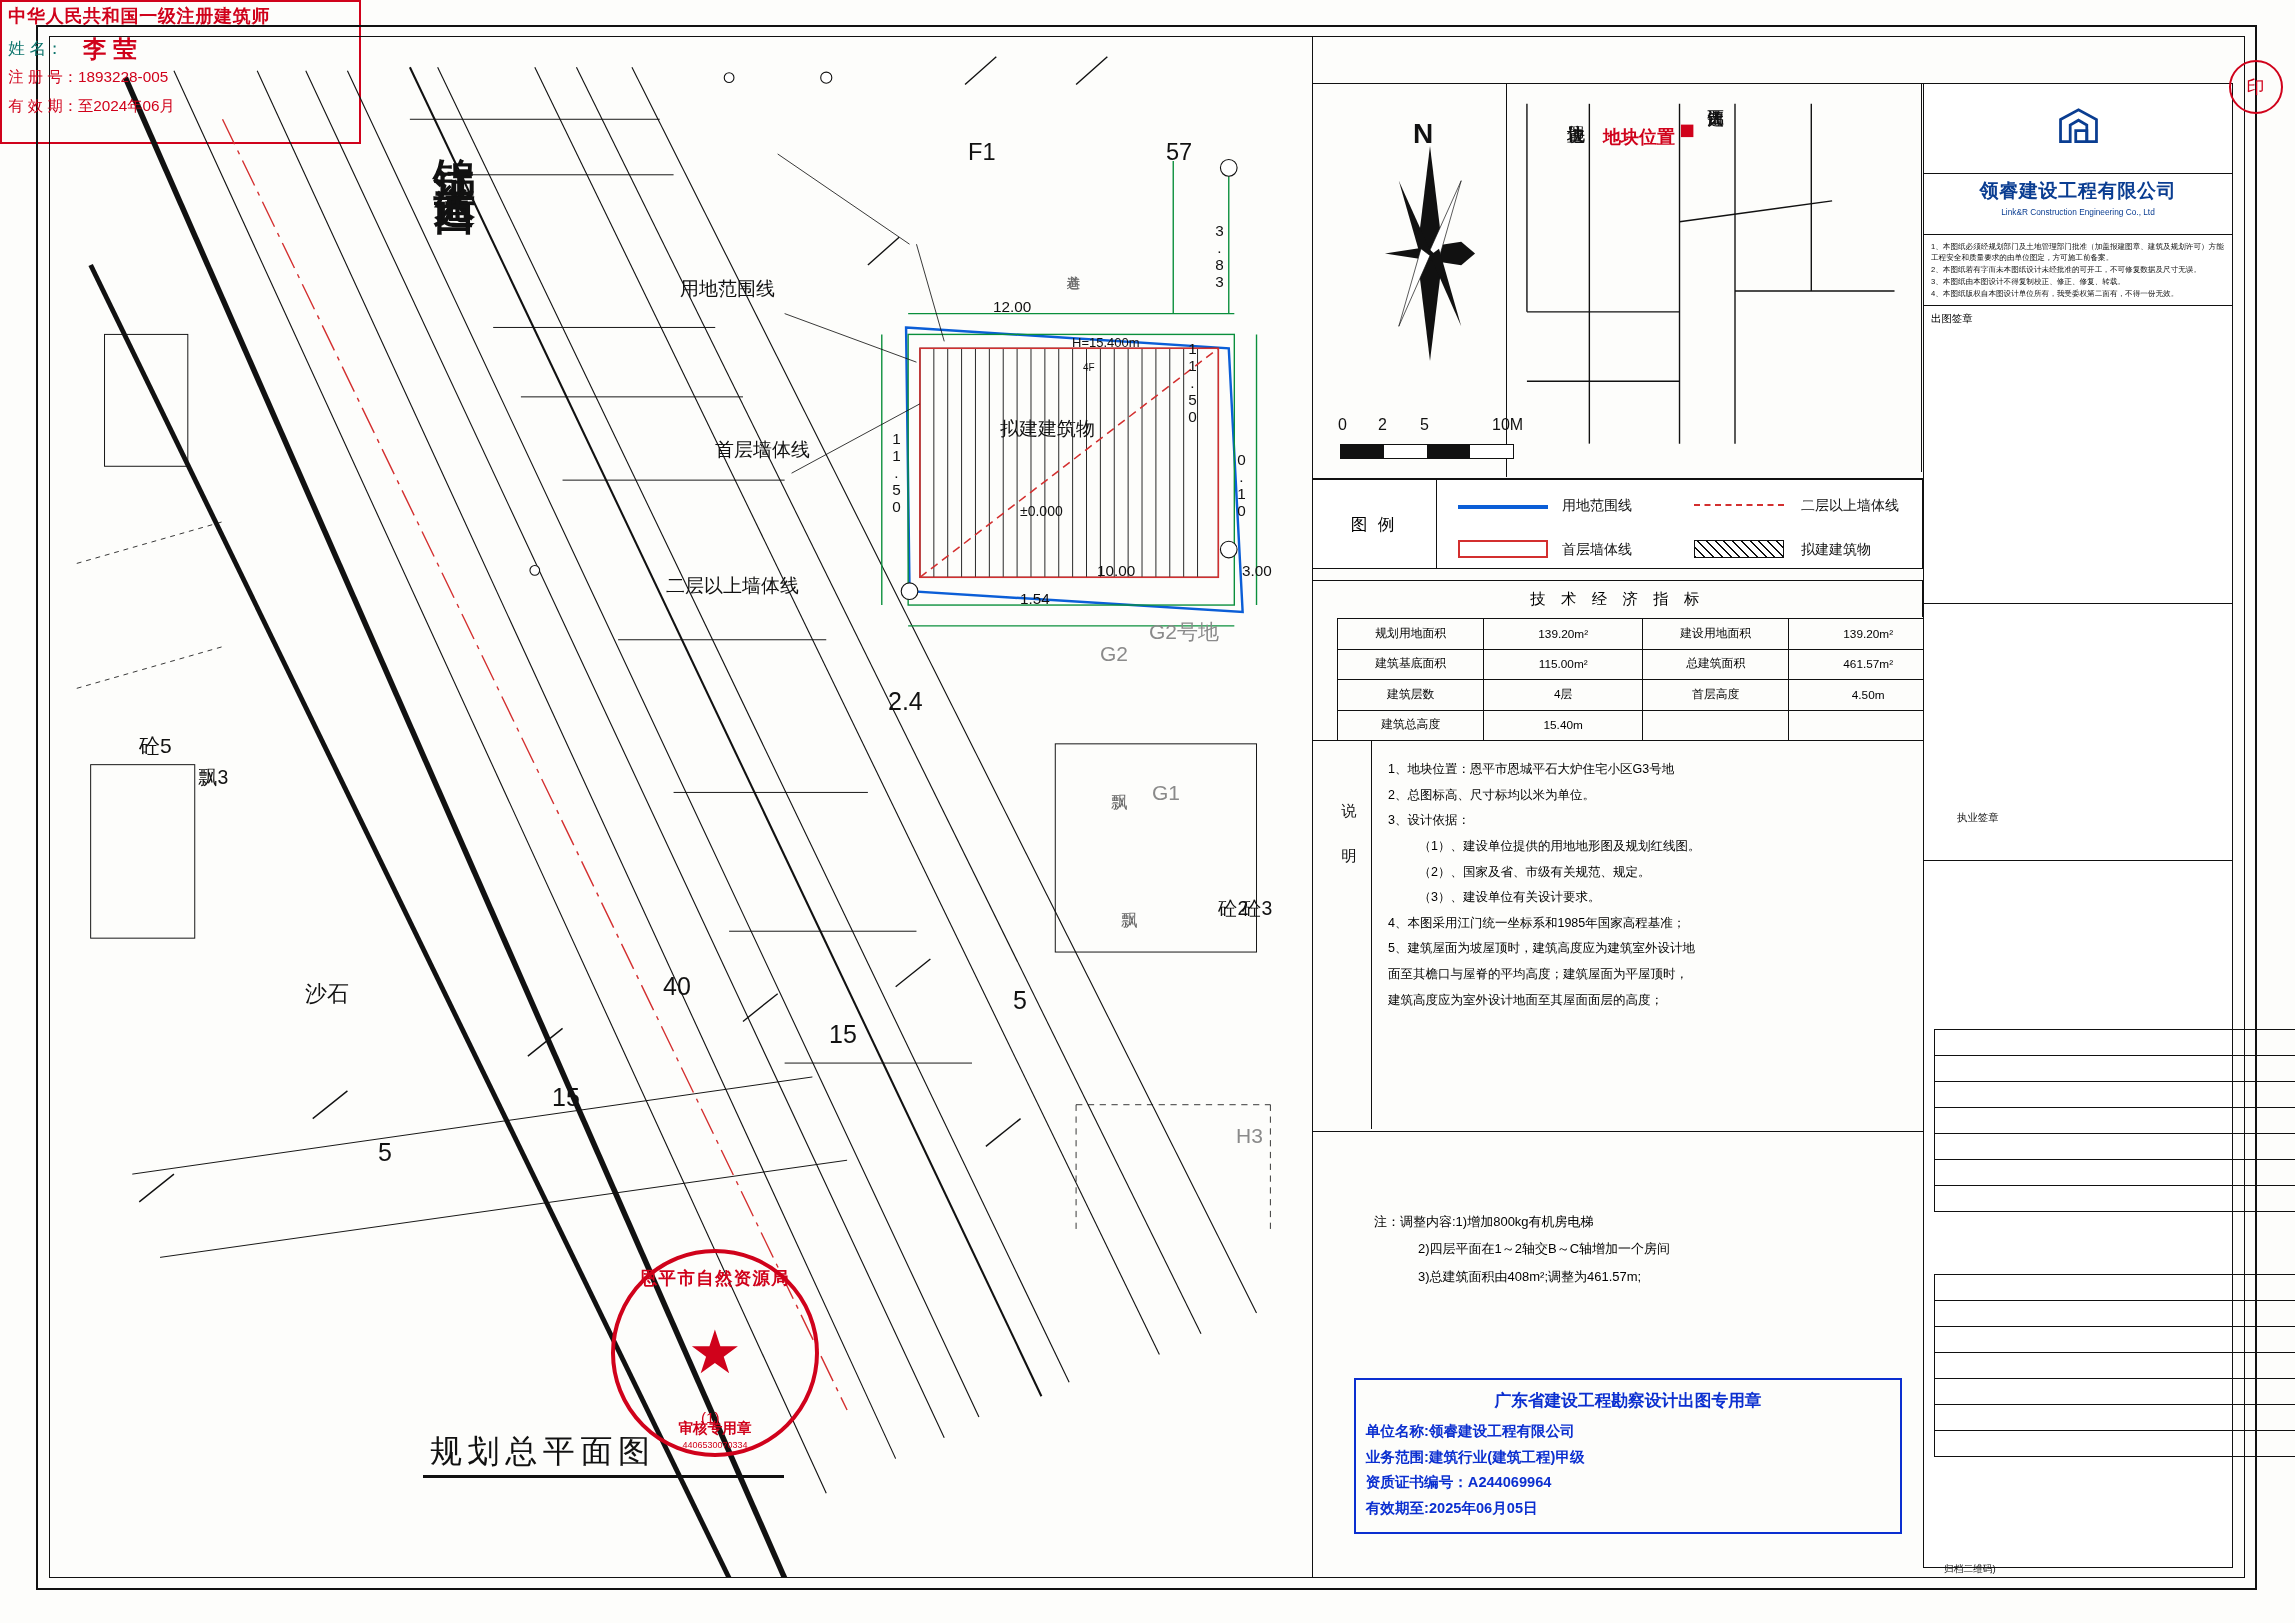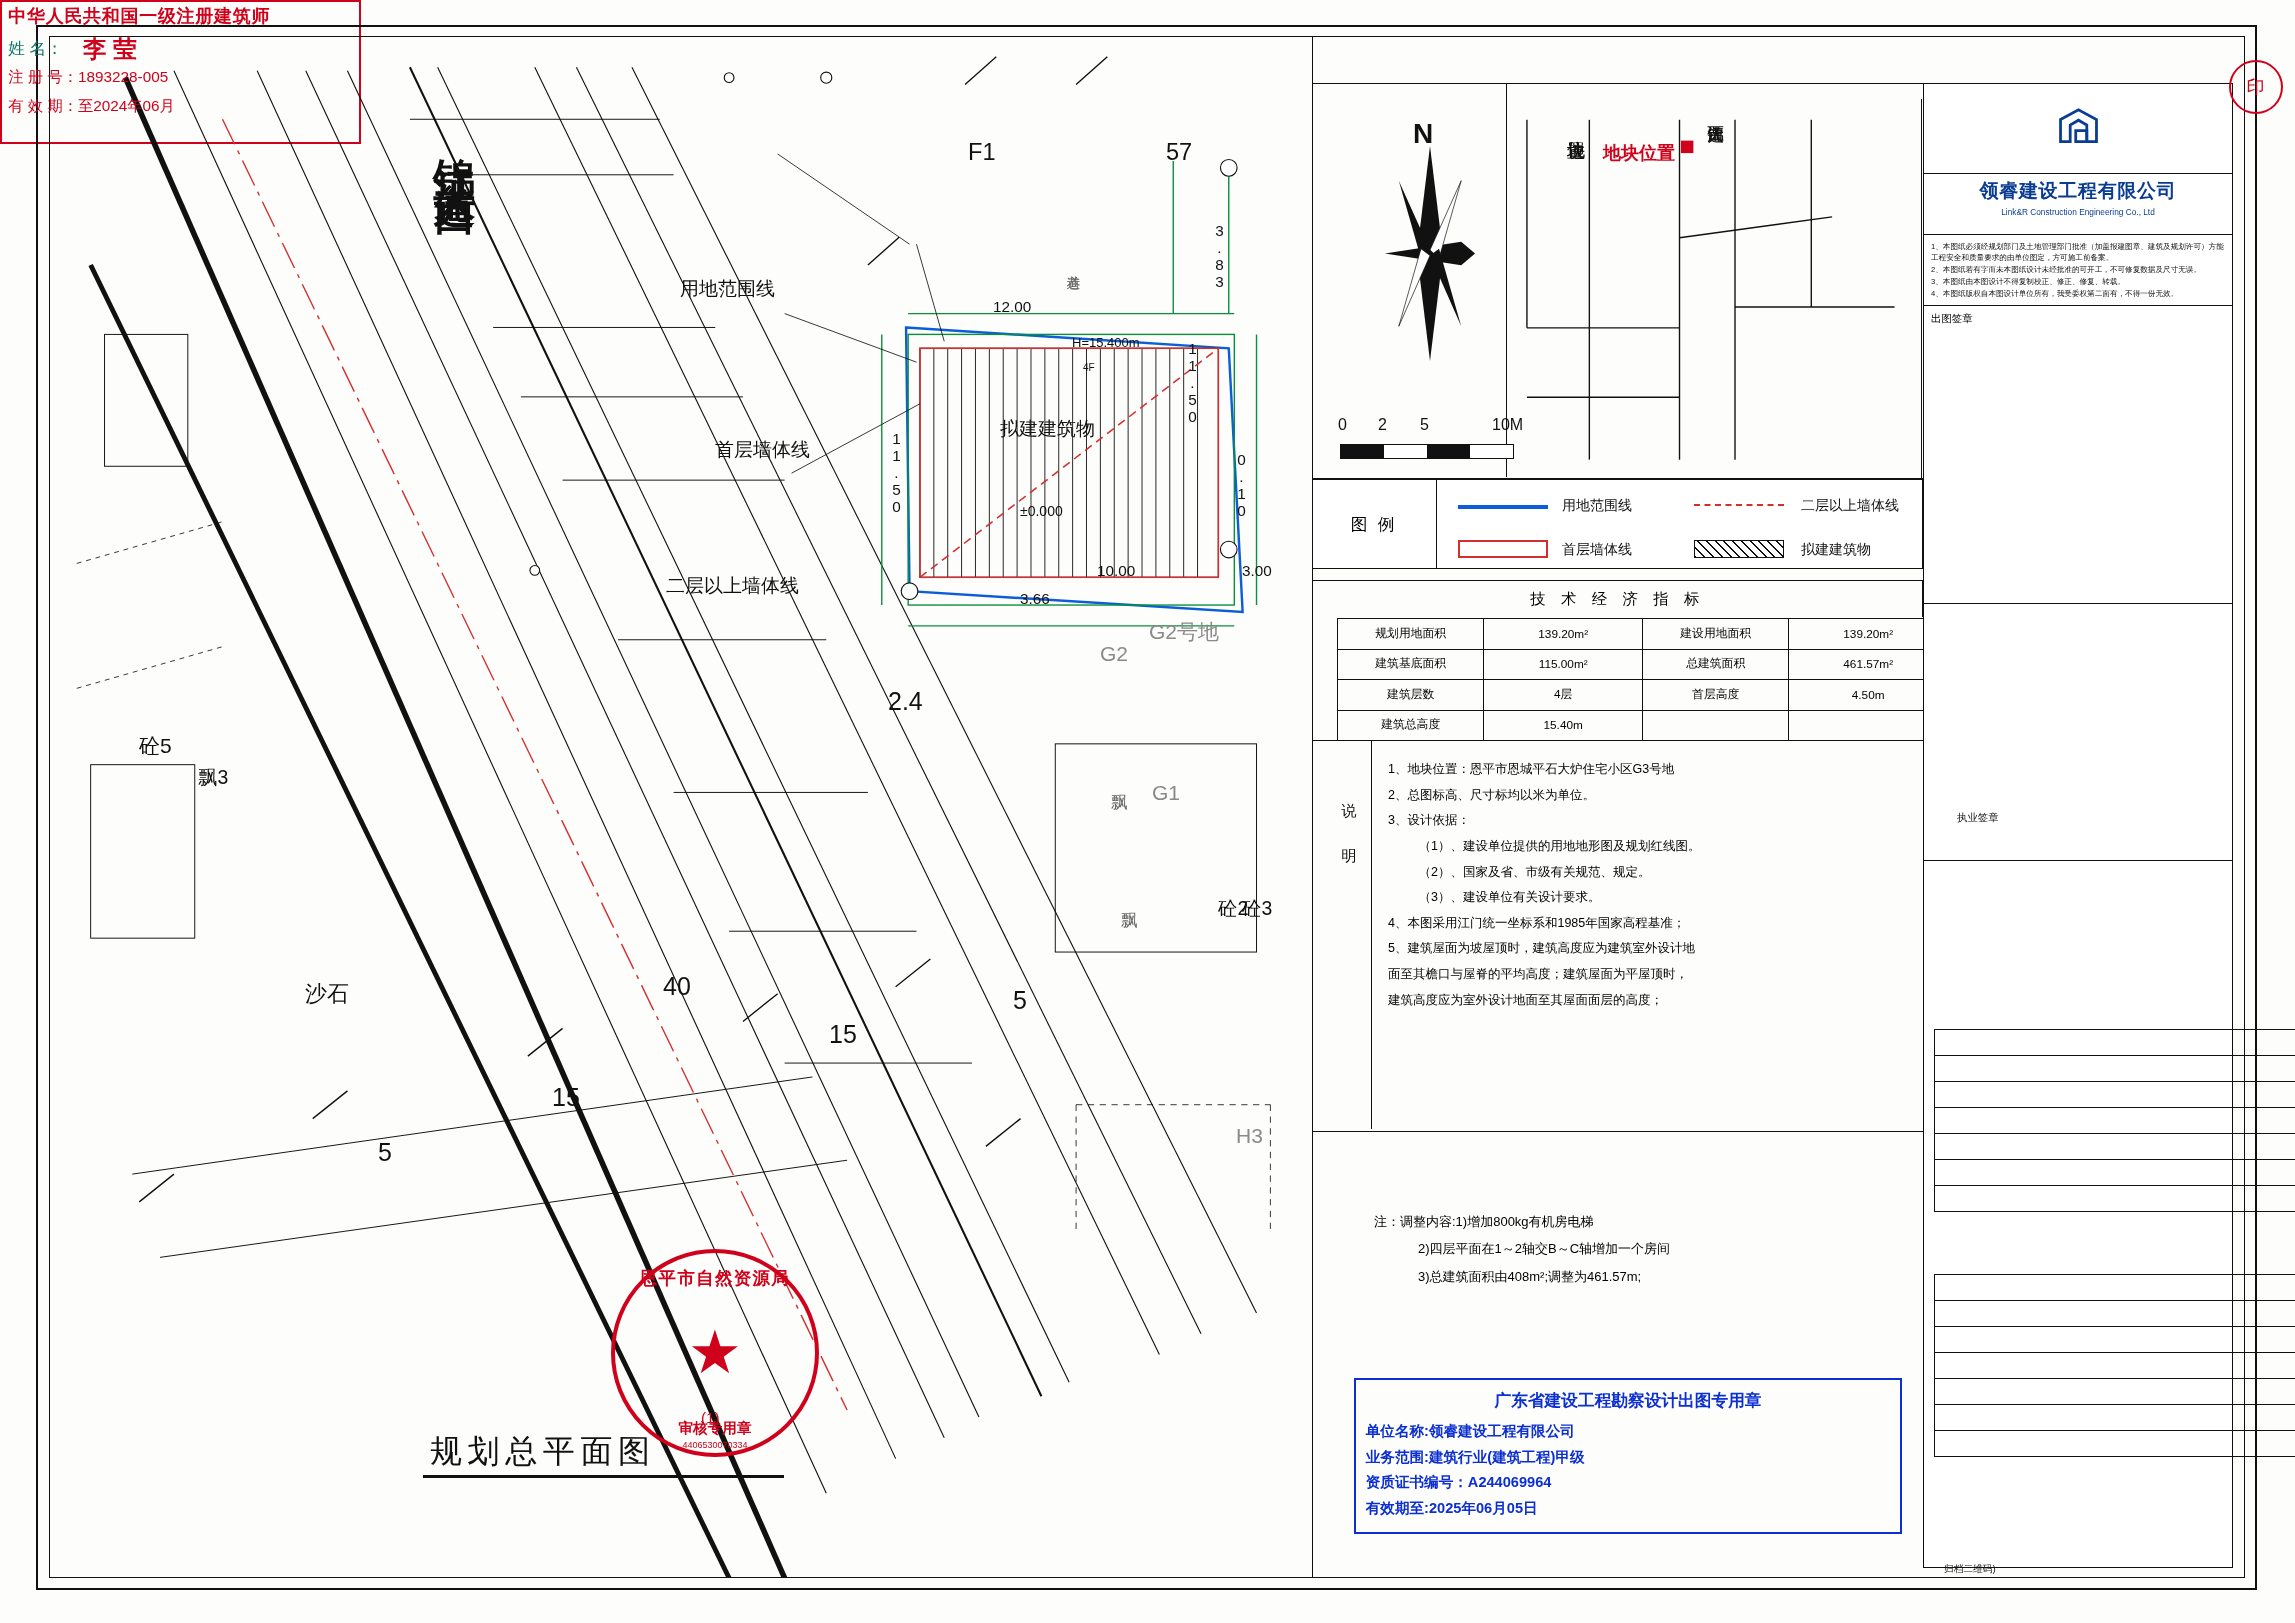--- a/index.html
+++ b/index.html
@@ -62,21 +62,21 @@
   .redstamp{position:absolute;left:611px;top:1249px;width:208px;height:208px;border:4.9px solid #d0021b;border-radius:50%;color:#d0021b;}
   .redstamp .star{position:absolute;left:50%;top:50%;transform:translate(-50%,-50%);font-size:60px;color:#d0021b;line-height:1;}
   .redstamp .arc{position:absolute;left:0;top:12.5px;width:100%;text-align:center;font-size:17.4px;font-weight:bold;letter-spacing:1.4px;}
   .redstamp .bot{position:absolute;left:0;bottom:15.3px;width:100%;text-align:center;font-size:14.6px;font-weight:bold;}
   .redstamp .num{position:absolute;left:0;bottom:2.8px;width:100%;text-align:center;font-size:9px;}
 
   
   .north{position:absolute;left:1378px;top:139px;width:104px;height:229px;}
   .scalebar{position:absolute;left:1340px;top:444px;width:174px;height:15.3px;border:1.4px solid #111;background:linear-gradient(90deg,#111 0 25%,#fff 25% 50%,#111 50% 75%,#fff 75% 100%);}
 
-  .locmap{position:absolute;left:1506px;top:83px;width:416px;height:389px;border-right:1.4px solid #111;margin-top:16px;}
+  .locmap{position:absolute;left:1506px;top:83px;width:416px;height:389px;border-right:1.4px solid #111;}
 
   .titlemain{position:absolute;left:430px;top:1430px;font-size:32px;letter-spacing:5.6px;}
   .titleunder{position:absolute;left:423px;top:1475px;width:361px;height:2.8px;background:#111;}
 
   .roadlabel{position:absolute;left:416px;top:146px;font-size:42px;font-weight:bold;letter-spacing:9.7px;line-height:1.15;transform:rotate(0deg);}
   .vert{writing-mode:vertical-rl;text-orientation:upright;}
 
   .lead{font-size:19px;}
   .dimtxt{font-size:15.3px;color:#111;}
   .lot{font-size:21px;color:#8a8a8a;}
@@ -231,21 +231,21 @@
   <div class="txt" style="left:1242px;top:895px;font-size:19.4px;">砼3</div>
   <div class="txt" style="left:1111px;top:791px;font-size:16.7px;color:#666;">飘</div>
   <div class="txt" style="left:1121px;top:909px;font-size:16.7px;color:#666;">飘</div>
   <div class="txt" style="left:305px;top:979px;font-size:22px;">沙石</div>
 
   <div class="txt dimtxt" style="left:993px;top:298px;">12.00</div>
   <div class="txt dimtxt vert" style="left:1210px;top:222px;">3.83</div>
   <div class="txt dimtxt vert" style="left:1183px;top:340px;">11.50</div>
   <div class="txt dimtxt vert" style="left:887px;top:430px;">11.50</div>
   <div class="txt dimtxt" style="left:1097px;top:562px;">10.00</div>
-  <div class="txt dimtxt" style="left:1020px;top:590px;">3.66</div>
+  <div class="txt dimtxt" style="left:1020px;top:590px;">1.54</div>
   <div class="txt dimtxt" style="left:1242px;top:562px;">3.00</div>
   <div class="txt dimtxt vert" style="left:1232px;top:451px;">0.10</div>
   <div class="txt" style="left:888px;top:687px;font-size:25px;">2.4</div>
   <div class="txt" style="left:663px;top:972px;font-size:25px;">40</div>
   <div class="txt" style="left:829px;top:1020px;font-size:25px;">15</div>
   <div class="txt" style="left:1013px;top:986px;font-size:25px;">5</div>
   <div class="txt" style="left:552px;top:1083px;font-size:25px;">15</div>
   <div class="txt" style="left:378px;top:1138px;font-size:25px;">5</div>
 
   <div class="txt titlemain">规划总平面图</div>

